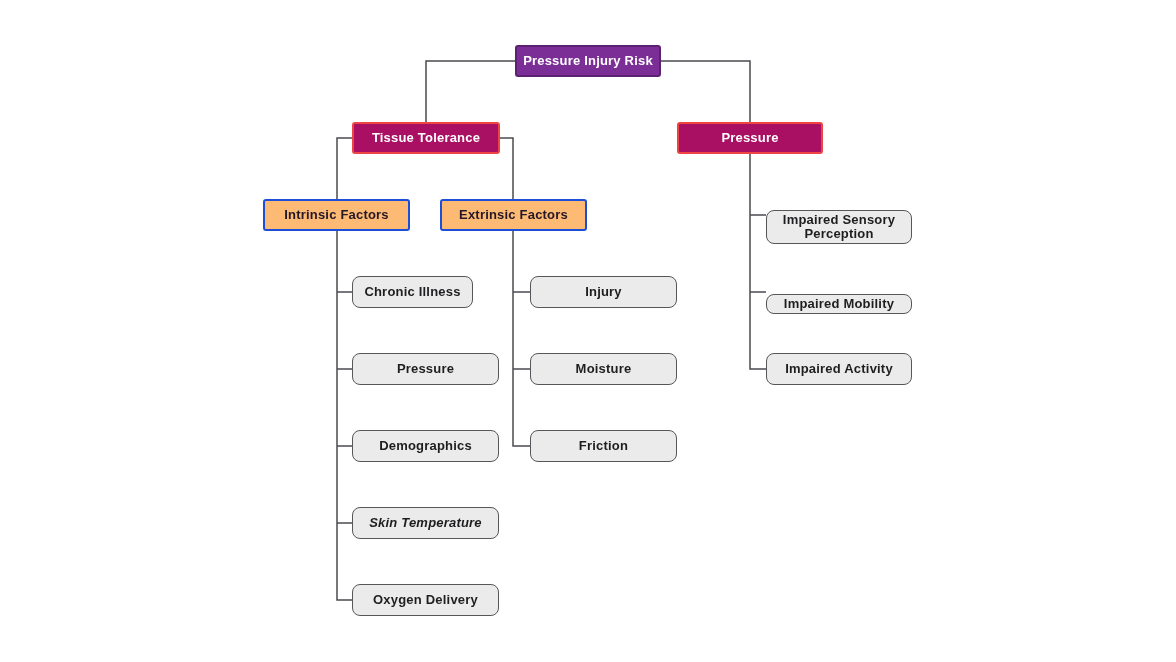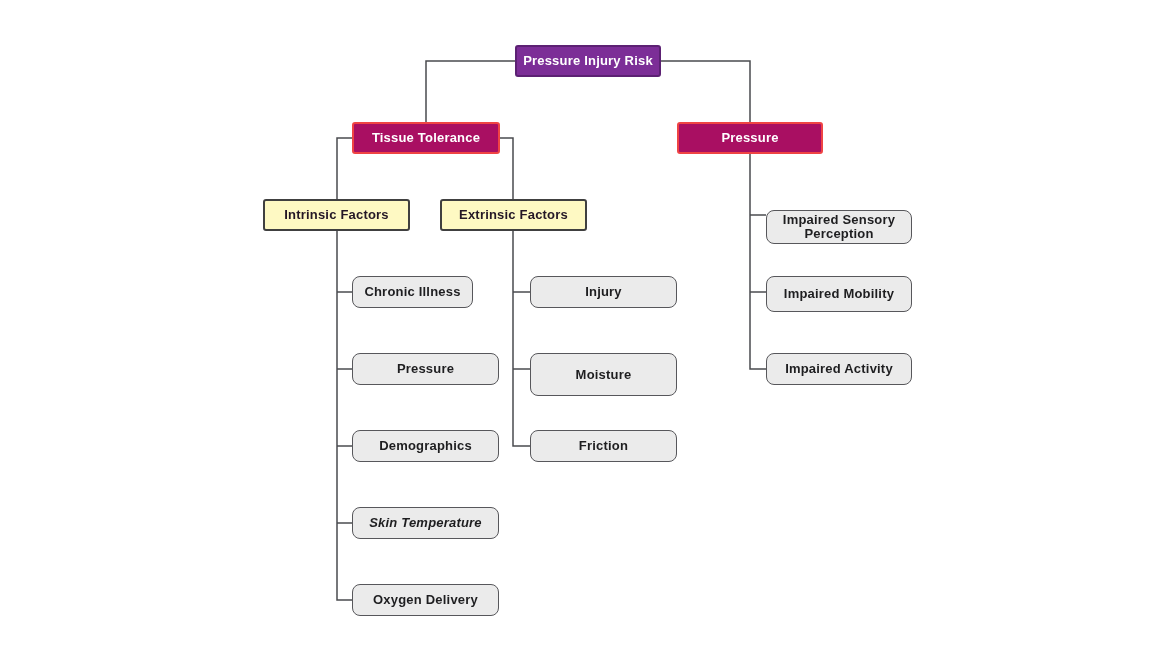--- a/index.html
+++ b/index.html
@@ -14,21 +14,21 @@
   .connectors path{fill:none;stroke:#4a4b4f;stroke-width:1.5;}
   .node{
     position:absolute;z-index:2;box-sizing:border-box;
     display:flex;align-items:center;justify-content:center;
     text-align:center;
     font-weight:bold;font-size:13px;line-height:14px;letter-spacing:0.2px;
     border-radius:3px;
   }
   .lvl-root{background:#7c2e97;border:2px solid #5c2173;color:#ffffff;}
   .lvl-branch{background:#a90f62;border:2px solid #ef4444;color:#ffffff;}
-  .lvl-factor{background:#fef9c3;border:2px solid #404040;color:#241726;}
+  .lvl-factor{background:#fdba74;border:2px solid #1d4ed8;color:#241726;}
   .lvl-leaf{background:#ebebeb;border:1.5px solid #57575b;color:#1e1e20;border-radius:8px;}
 </style>
 </head>
 <body>
 
 <div class="canvas">
 
   <svg class="connectors" width="1176" height="662" viewBox="0 0 1176 662">
 
     <path d="M515,61 H426 V122"></path>
@@ -57,20 +57,20 @@
   <div class="node lvl-factor" style="left:263px;top:199px;width:147px;height:32px;">Intrinsic Factors</div>
   <div class="node lvl-factor" style="left:440px;top:199px;width:147px;height:32px;">Extrinsic Factors</div>
 
   <div class="node lvl-leaf" style="left:352px;top:276px;width:121px;height:32px;">Chronic Illness</div>
   <div class="node lvl-leaf" style="left:352px;top:353px;width:147px;height:32px;">Pressure</div>
   <div class="node lvl-leaf" style="left:352px;top:430px;width:147px;height:32px;">Demographics</div>
   <div class="node lvl-leaf" style="left:352px;top:507px;width:147px;height:32px;font-style:italic;">Skin Temperature</div>
   <div class="node lvl-leaf" style="left:352px;top:584px;width:147px;height:32px;">Oxygen Delivery</div>
 
   <div class="node lvl-leaf" style="left:530px;top:276px;width:147px;height:32px;">Injury</div>
-  <div class="node lvl-leaf" style="left:530px;top:353px;width:147px;height:43px;">Moisture</div>
+  <div class="node lvl-leaf" style="left:530px;top:353px;width:147px;height:32px;">Moisture</div>
   <div class="node lvl-leaf" style="left:530px;top:430px;width:147px;height:32px;">Friction</div>
 
   <div class="node lvl-leaf" style="left:766px;top:210px;width:146px;height:34px;padding:0 8px;">Impaired Sensory Perception</div>
-  <div class="node lvl-leaf" style="left:766px;top:276px;width:146px;height:36px;">Impaired Mobility</div>
+  <div class="node lvl-leaf" style="left:766px;top:294px;width:146px;height:20px;">Impaired Mobility</div>
   <div class="node lvl-leaf" style="left:766px;top:353px;width:146px;height:32px;">Impaired Activity</div>
 
 </div>
 
 </body></html>

